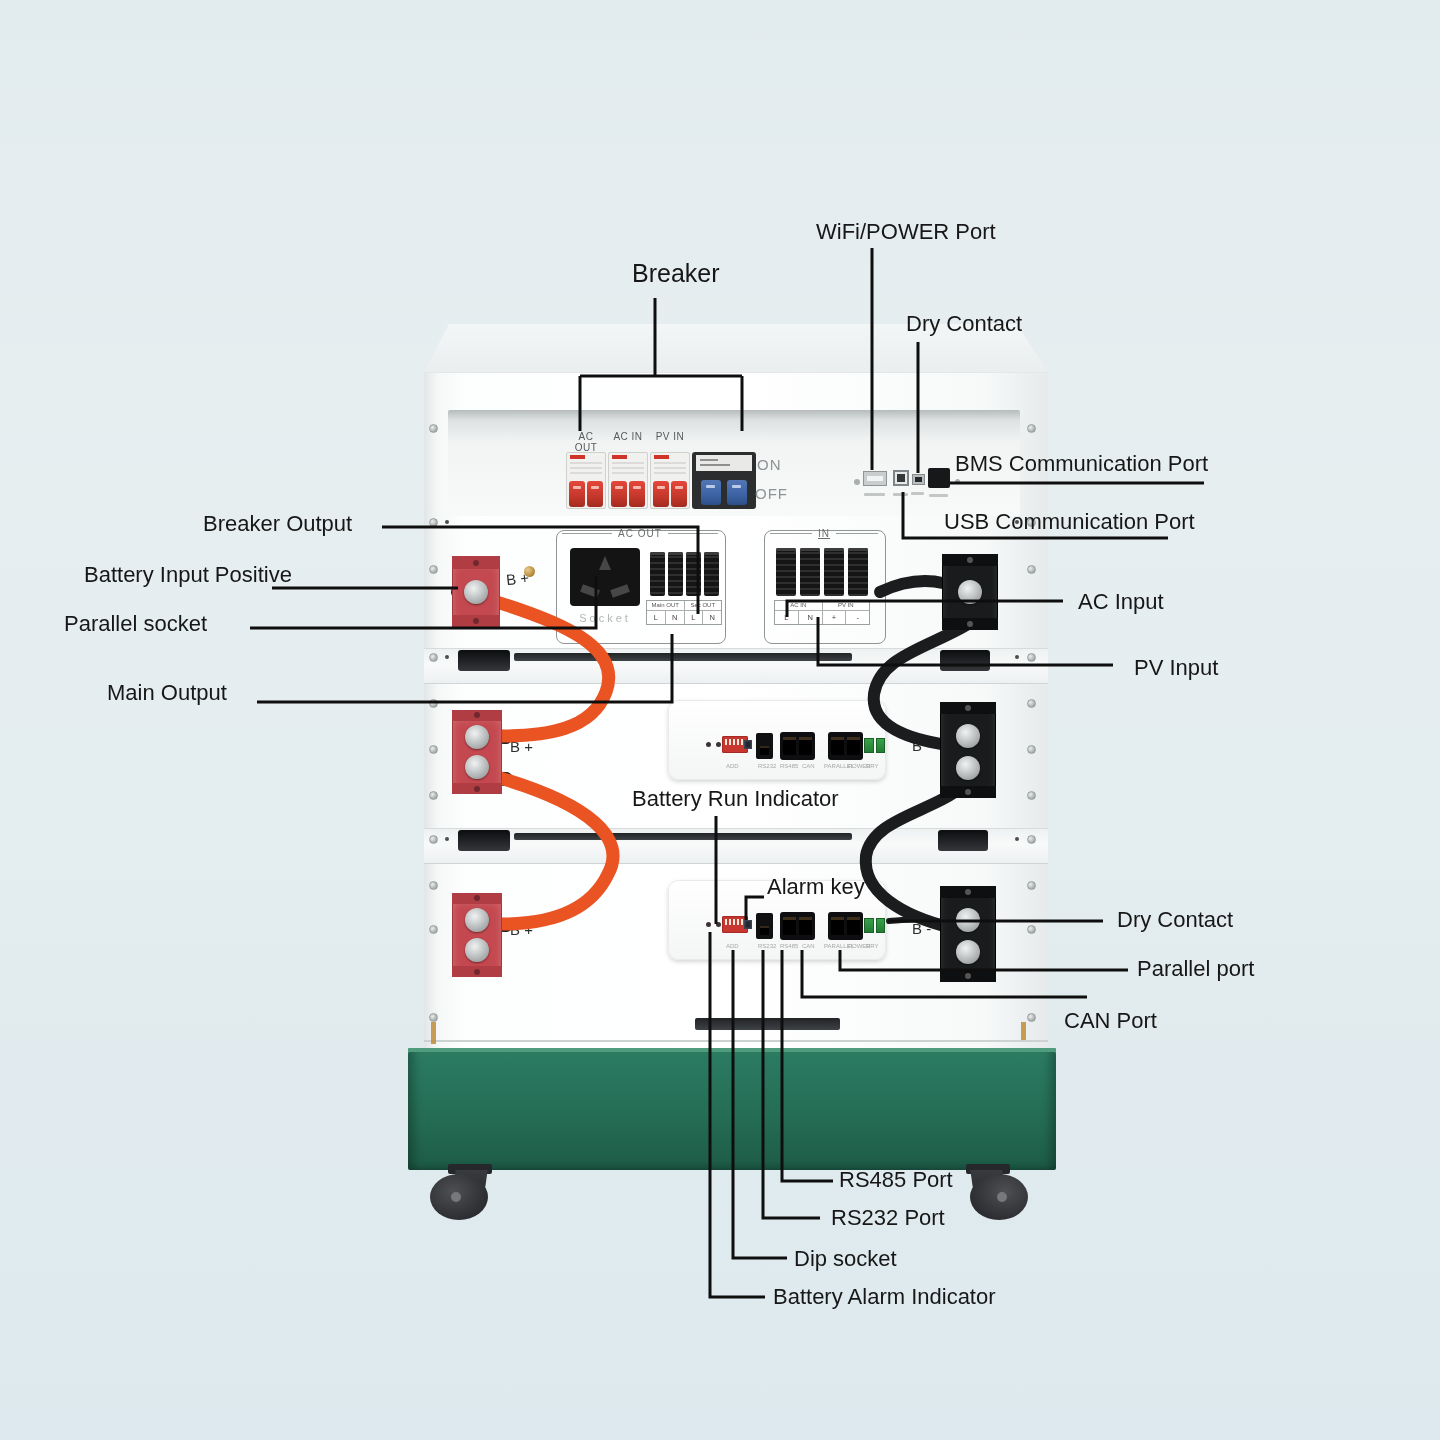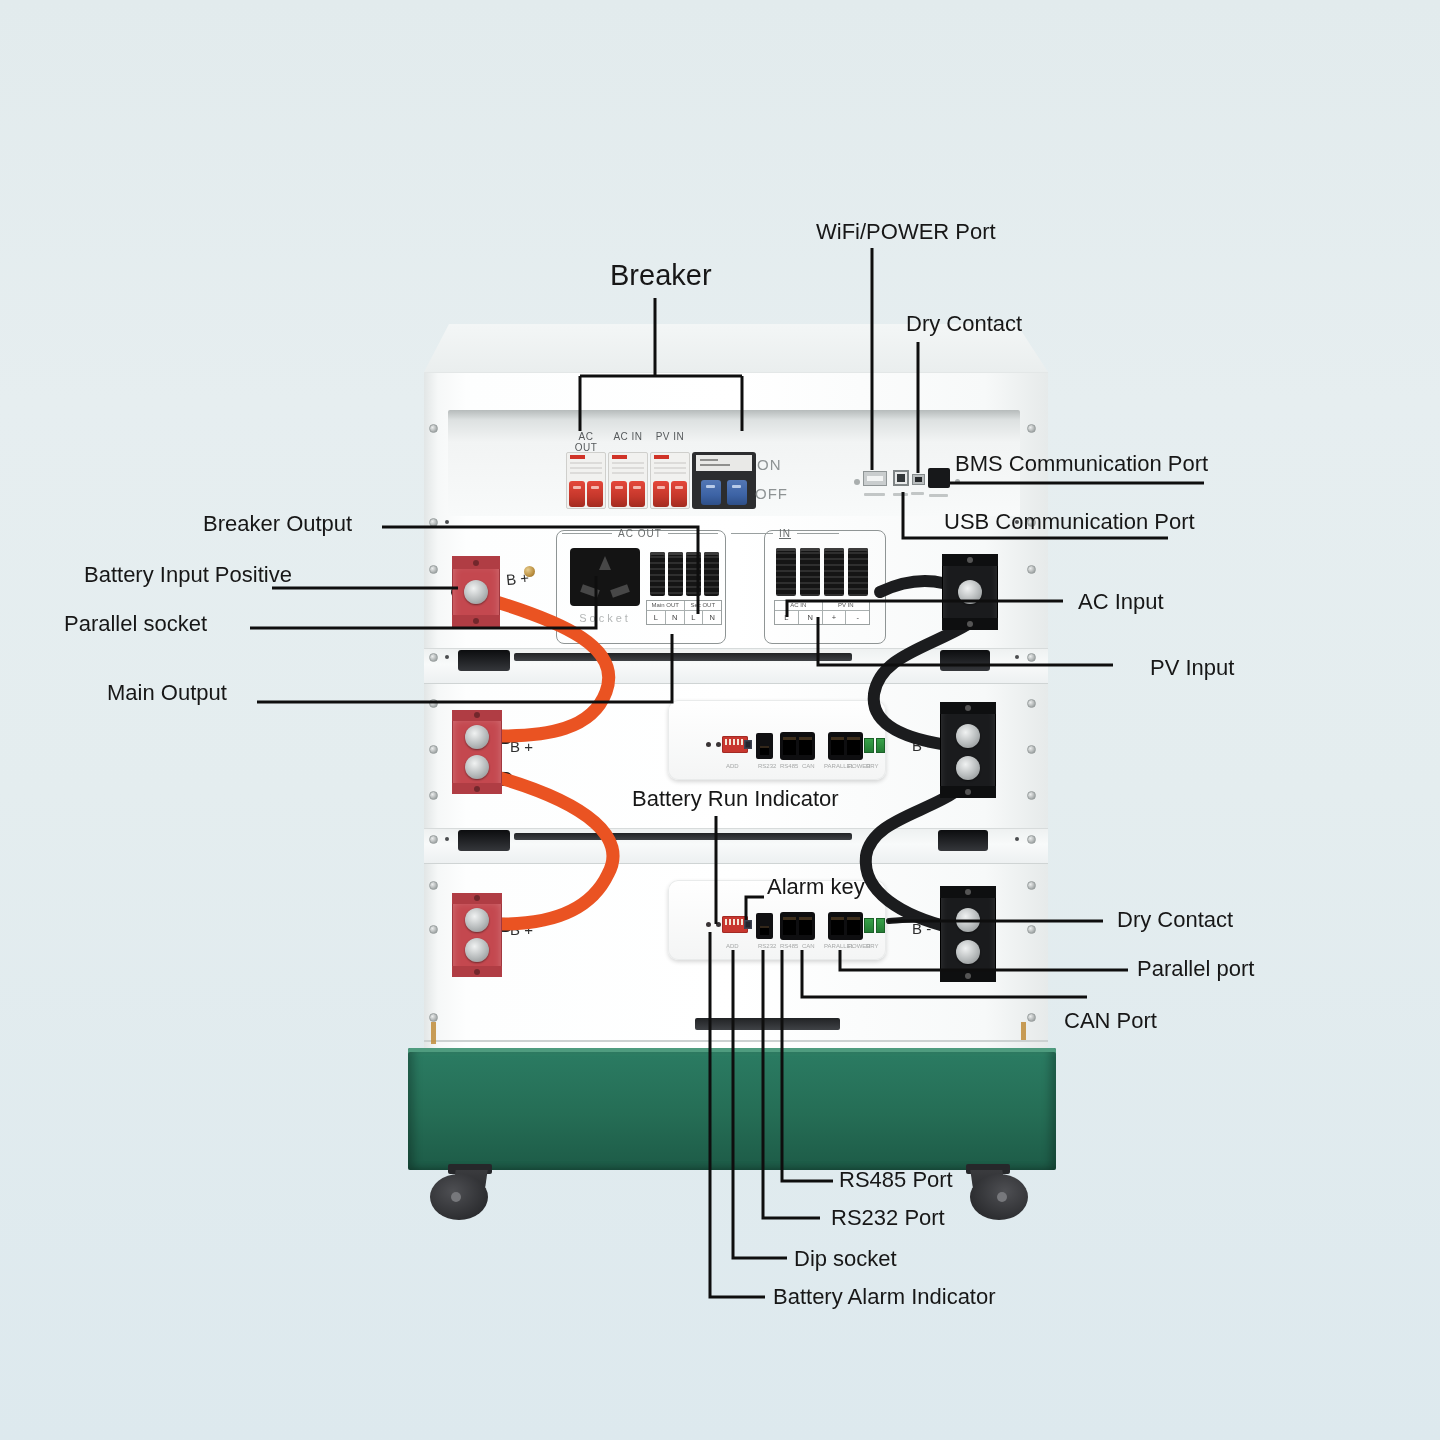--- a/index.html
+++ b/index.html
@@ -129,21 +129,21 @@
   .caster .fork{position:absolute;top:6px;left:24px;width:32px;height:24px;border-radius:0 0 8px 8px;
     background:linear-gradient(180deg,#3a3b3e,#2a2b2e);transform:skewX(-8deg);}
   .caster .wheel{position:absolute;top:10px;left:0;width:58px;height:46px;border-radius:50%;
     background:radial-gradient(ellipse at 40% 38%,#4e4f53,#2c2d30 72%);}
   .caster .hub{position:absolute;top:28px;left:21px;width:10px;height:10px;border-radius:50%;background:#77787c;}
   .caster.flip{transform:scaleX(-1);}
 
   
   svg.layer{position:absolute;left:0;top:0;pointer-events:none;}
   .lbl{position:absolute;font-size:22px;color:#171717;white-space:nowrap;z-index:8;}
-  .lbl-big{font-size:29px;}
+  .lbl-big{font-size:25px;margin-left:22px;}
   .z6{z-index:6;}
 </style>
 </head>
 <body>
 
 <div class="scene">
 
   <div class="abs top-face"></div>
   <div class="abs cabinet"></div>
 
@@ -218,21 +218,21 @@
     </div>
     <div class="tr2">
       <span>L</span>
       <span>N</span>
       <span>L</span>
       <span>N</span>
     </div>
   </div>
 
   <div class="abs secbox" style="left:764px;top:530px;width:120px;height:112px;"></div>
-  <div class="abs sec-title" style="left:731px;top:528px;width:108px;text-decoration:underline;">
+  <div class="abs sec-title" style="left:770px;top:528px;width:108px;text-decoration:underline;">
     <span>IN</span>
   </div>
   <div class="abs term" style="left:776px;top:548px;width:20px;height:48px;"></div>
   <div class="abs term" style="left:800px;top:548px;width:20px;height:48px;"></div>
   <div class="abs term" style="left:824px;top:548px;width:20px;height:48px;"></div>
   <div class="abs term" style="left:848px;top:548px;width:20px;height:48px;"></div>
   <div class="abs tstrip" style="left:774px;top:600px;width:96px;">
     <div class="tr1">
       <span>AC IN</span>
       <span>PV IN</span>
@@ -455,21 +455,21 @@
   <div class="lbl lbl-big" style="left:610px;top:259px;">Breaker</div>
   <div class="lbl" style="left:816px;top:219px;">WiFi/POWER Port</div>
   <div class="lbl" style="left:906px;top:311px;">Dry Contact</div>
   <div class="lbl" style="left:955px;top:451px;">BMS Communication Port</div>
   <div class="lbl" style="left:944px;top:509px;">USB Communication Port</div>
   <div class="lbl" style="left:203px;top:511px;">Breaker Output</div>
   <div class="lbl" style="left:84px;top:562px;">Battery Input Positive</div>
   <div class="lbl" style="left:64px;top:611px;">Parallel socket</div>
   <div class="lbl" style="left:107px;top:680px;">Main Output</div>
   <div class="lbl" style="left:1078px;top:589px;">AC Input</div>
-  <div class="lbl" style="left:1134px;top:655px;margin-left:16px;">PV Input</div>
+  <div class="lbl" style="left:1134px;top:655px;">PV Input</div>
   <div class="lbl" style="left:632px;top:786px;">Battery Run Indicator</div>
   <div class="lbl" style="left:767px;top:874px;">Alarm key</div>
   <div class="lbl" style="left:1117px;top:907px;">Dry Contact</div>
   <div class="lbl" style="left:1137px;top:956px;">Parallel port</div>
   <div class="lbl" style="left:1064px;top:1008px;">CAN Port</div>
   <div class="lbl" style="left:839px;top:1167px;">RS485 Port</div>
   <div class="lbl" style="left:831px;top:1205px;">RS232 Port</div>
   <div class="lbl" style="left:794px;top:1246px;">Dip socket</div>
   <div class="lbl" style="left:773px;top:1284px;">Battery Alarm Indicator</div>
 

